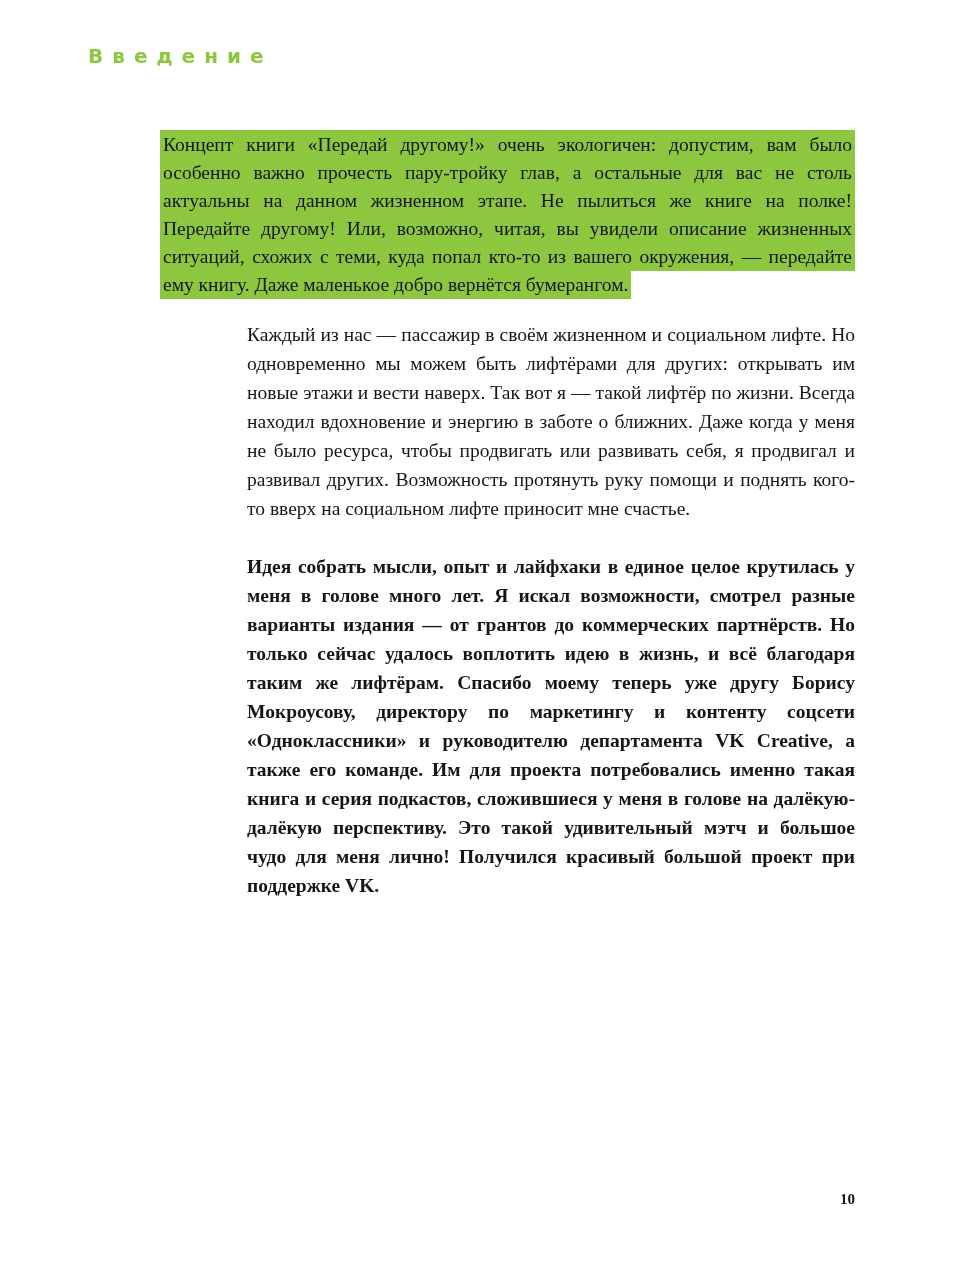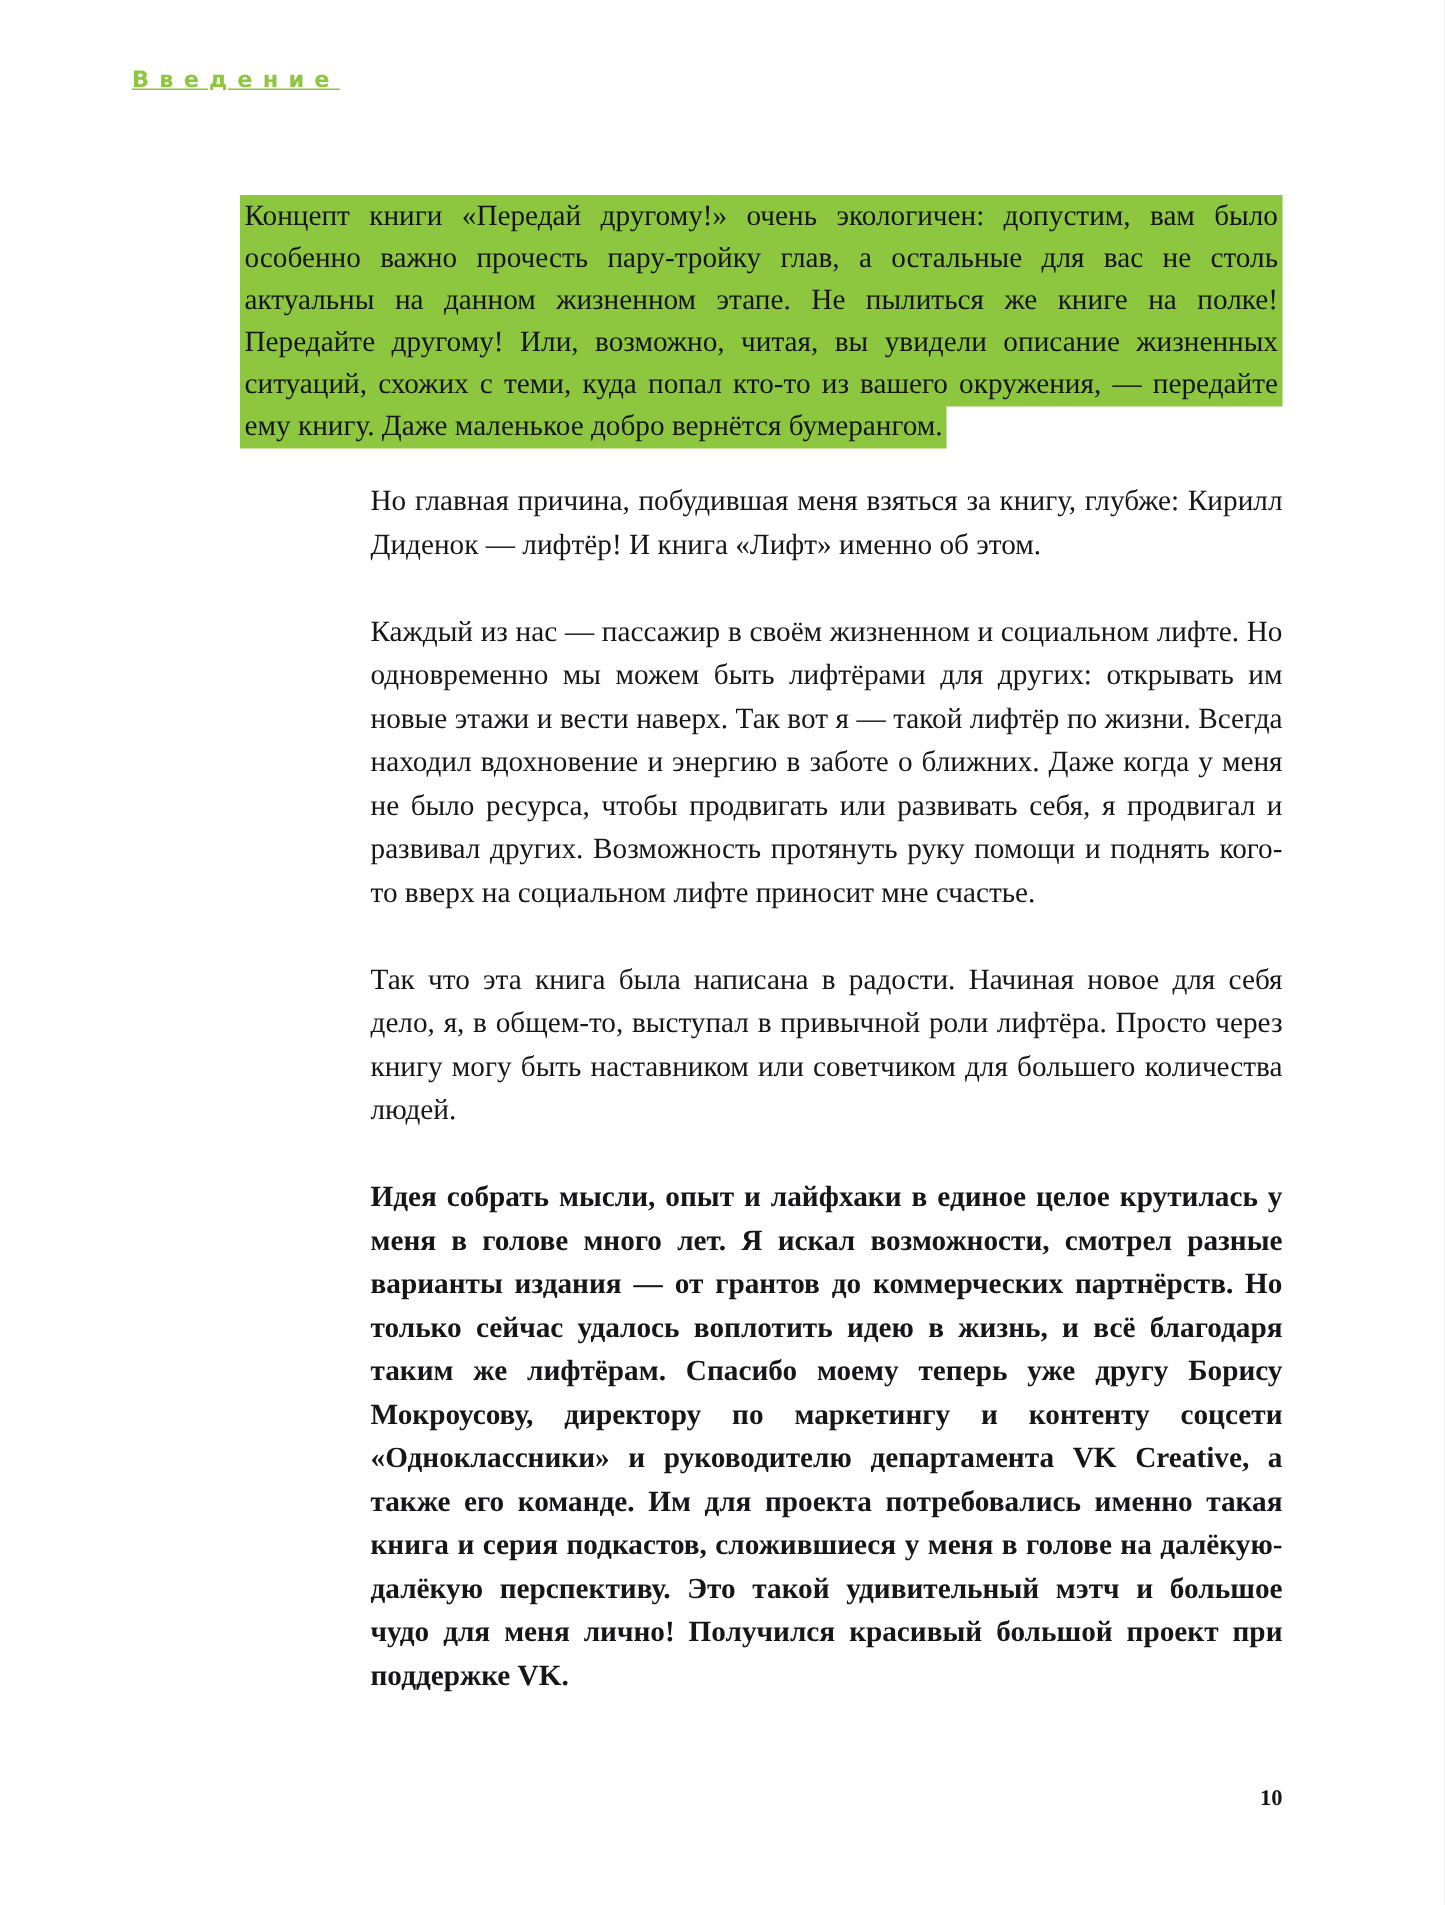--- a/index.html
+++ b/index.html
@@ -13,24 +13,23 @@
     font-family: "Liberation Serif", "DejaVu Serif", serif;
     color: #1d1d1f;
     overflow: hidden;
   }
   .chapter-header {
     position: absolute;
     left: 88px;
     top: 44px;
     font-family: "DejaVu Sans", "Liberation Sans", sans-serif;
     font-weight: bold;
-    font-size: 15px;
+    font-size: 20px;
     letter-spacing: 0.45em;
     color: var(--accent, #8dc63f);
-    text-decoration: underline;
   }
   .highlight-para {
     position: absolute;
     left: 148px;
     top: 131px;
     width: 707px;
     text-align: justify;
     font-size: 19.5px;
     line-height: 28px;
     color: #15151a;
@@ -66,21 +65,19 @@
 </head>
 <body>
 
 <div class="page">
 
   <div class="chapter-header">Введение</div>
 
   <p class="highlight-para"><span class="hl">Концепт книги «Передай другому!» очень экологичен: допустим, вам было особенно важно прочесть пару-тройку глав, а остальные для вас не столь актуальны на данном жизненном этапе. Не пылиться же книге на полке! Передайте другому! Или, возможно, читая, вы увидели описание жизненных ситуаций, схожих с теми, куда попал кто-то из вашего окружения, — передайте ему книгу. Даже маленькое добро вернётся бумерангом.</span></p>
 
   <div class="body-text">
-    <p>Но главная причина, побудившая меня взяться за книгу, глубже: Кирилл Диденок — лифтёр! И книга «Лифт» именно об этом.</p>
     <p>Каждый из нас — пассажир в своём жизненном и социальном лифте. Но одновременно мы можем быть лифтёрами для других: открывать им новые этажи и вести наверх. Так вот я — такой лифтёр по жизни. Всегда находил вдохновение и энергию в заботе о ближних. Даже когда у меня не было ресурса, чтобы продвигать или развивать себя, я продвигал и развивал других. Возможность протянуть руку помощи и поднять кого-то вверх на социальном лифте приносит мне счастье.</p>
-    <p>Так что эта книга была написана в радости. Начиная новое для себя дело, я, в общем-то, выступал в привычной роли лифтёра. Просто через книгу могу быть наставником или советчиком для большего количества людей.</p>
     <p>Идея собрать мысли, опыт и лайфхаки в единое целое крутилась у меня в голове много лет. Я искал возможности, смотрел разные варианты издания — от грантов до коммерческих партнёрств. Но только сейчас удалось воплотить идею в жизнь, и всё благодаря таким же лифтёрам. Спасибо моему теперь уже другу Борису Мокроусову, директору по маркетингу и контенту соцсети «Одноклассники» и руководителю департамента VK Creative, а также его команде. Им для проекта потребовались именно такая книга и серия подкастов, сложившиеся у меня в голове на далёкую-далёкую перспективу. Это такой удивительный мэтч и большое чудо для меня лично! Получился красивый большой проект при поддержке VK.</p>
   </div>
 
   <div class="page-number">10</div>
 
 </div>
 
 </body></html>

